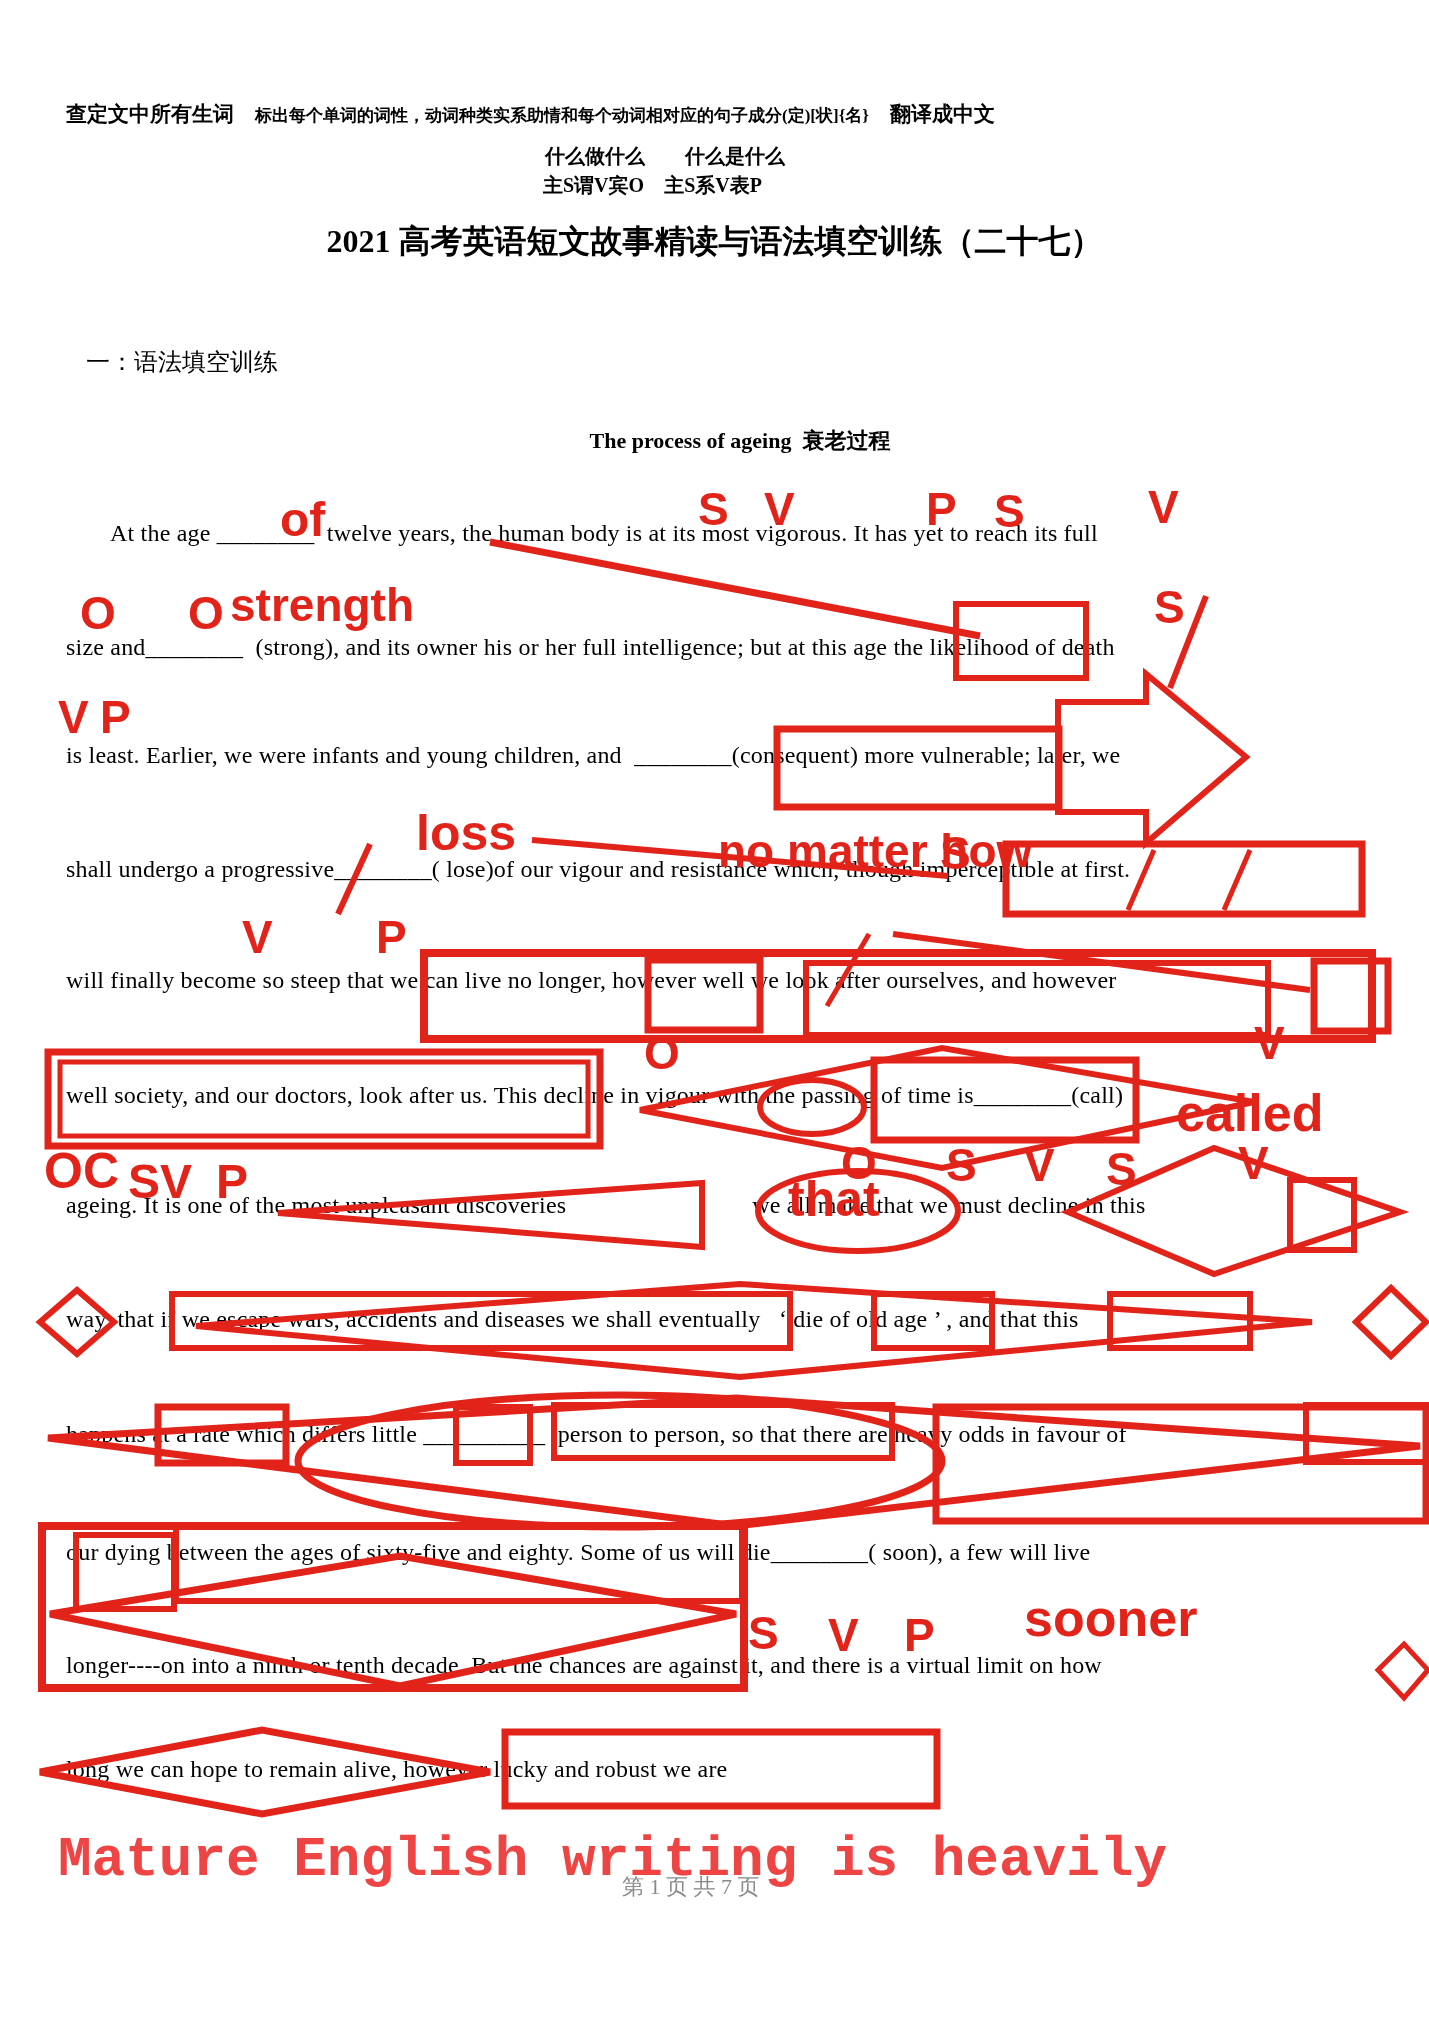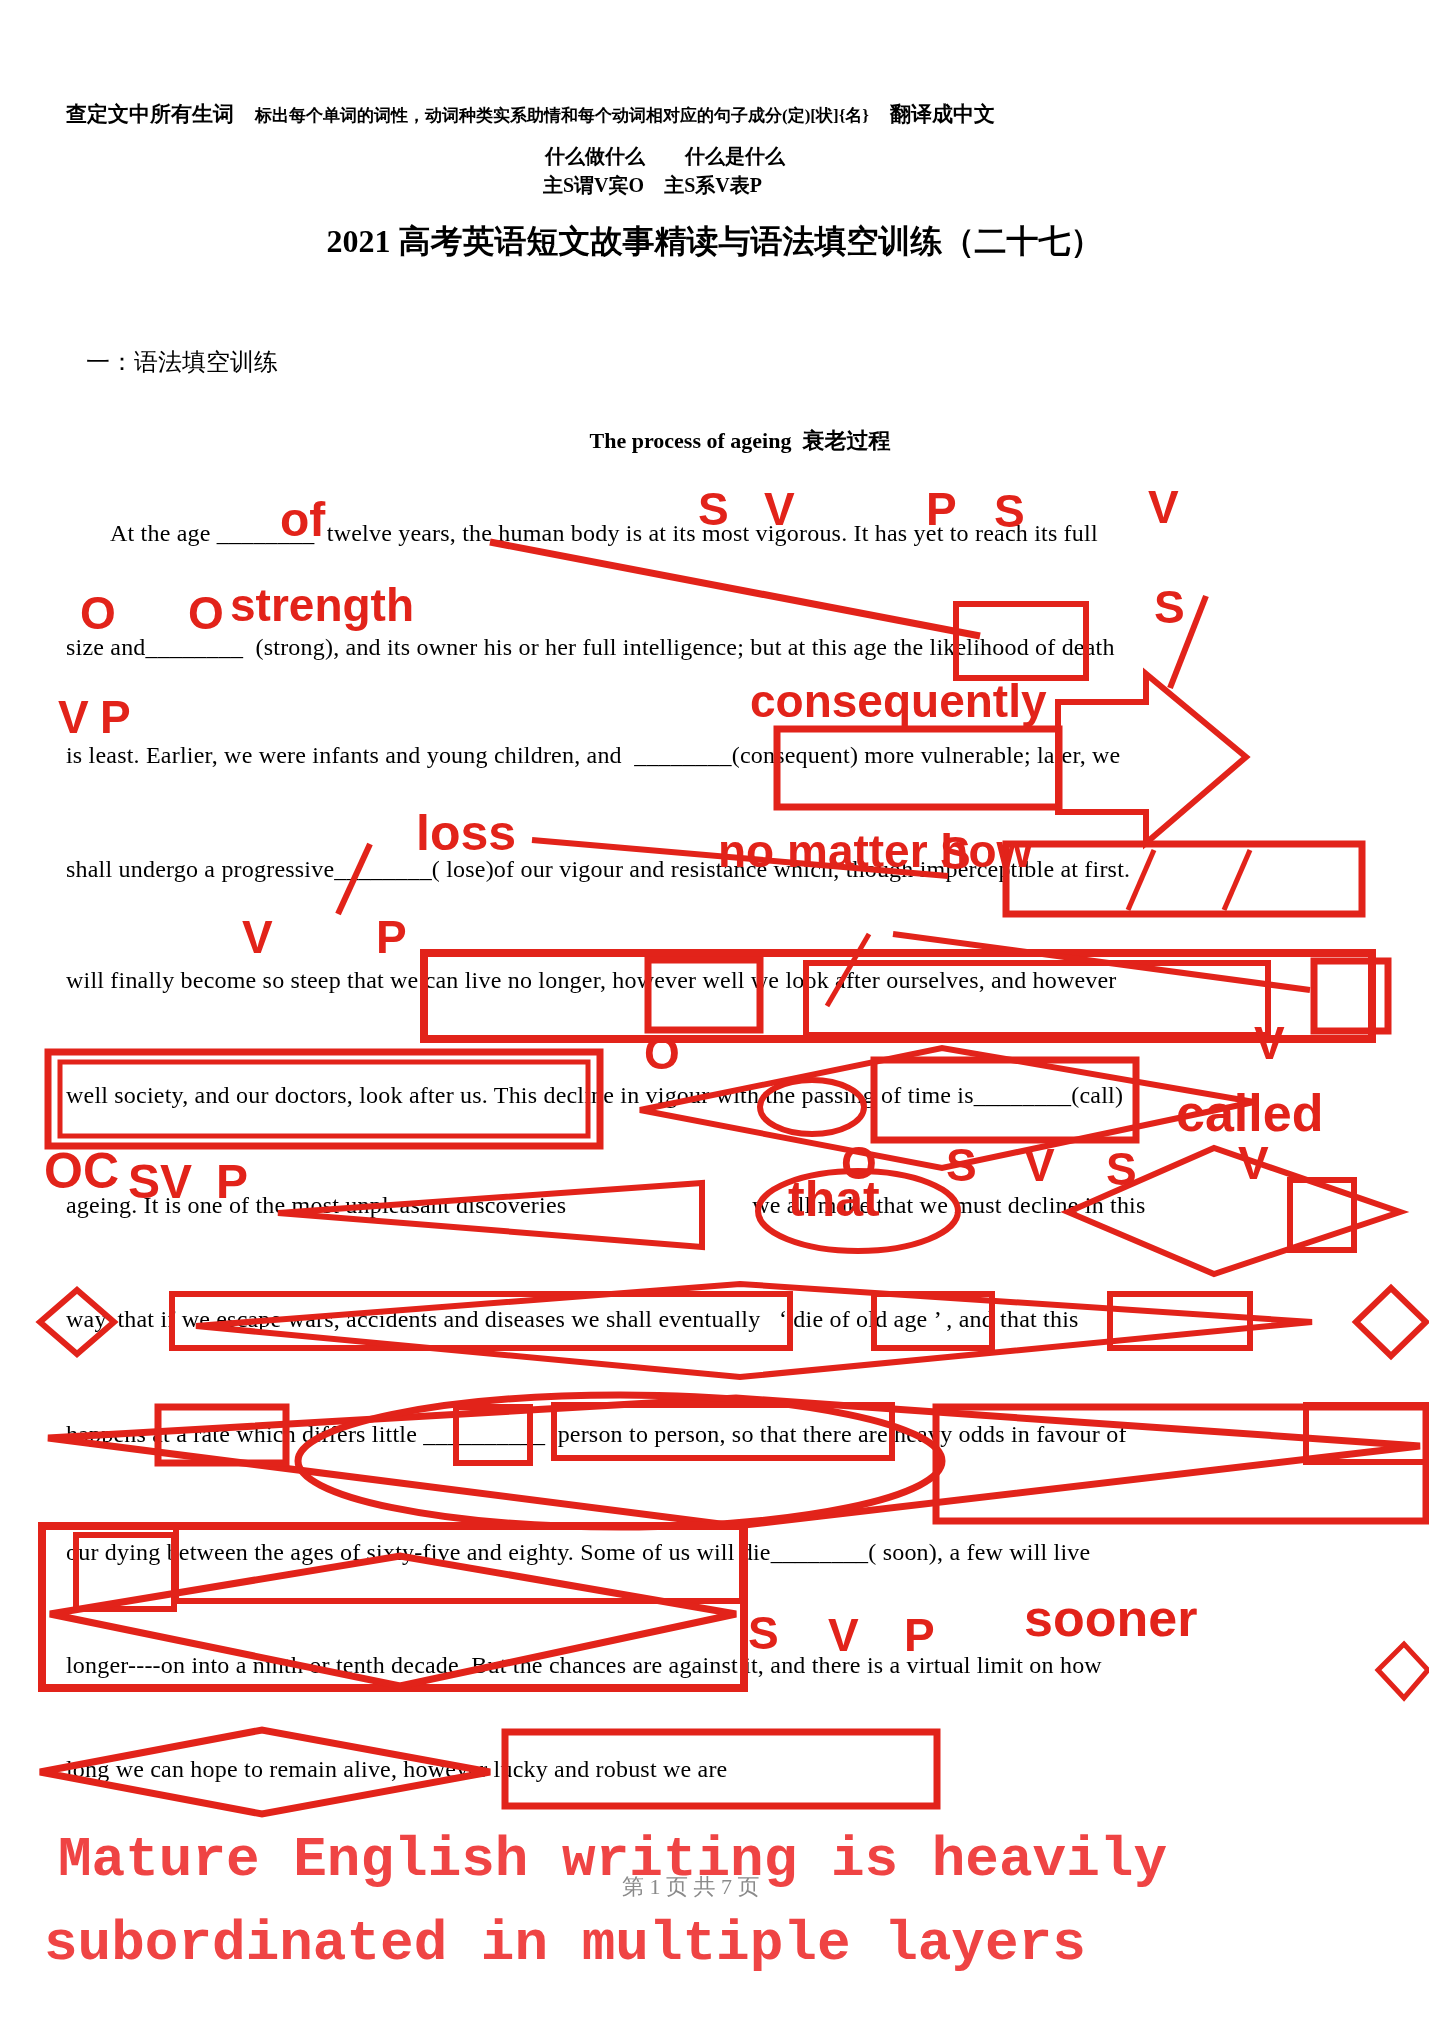--- a/index.html
+++ b/index.html
@@ -95,21 +95,20 @@
     <rect x="76" y="1535" width="98" height="74" stroke-width="6"></rect>
     <rect x="176" y="1527" width="566" height="74" stroke-width="6"></rect>
     <polygon points="50,1614 400,1556 736,1614 400,1686" stroke-width="7"></polygon>
     <polygon points="1378,1670 1404,1644 1428,1670 1404,1698" stroke-width="5"></polygon>
     <polygon points="40,1772 262,1730 490,1772 262,1814" stroke-width="7"></polygon>
     <rect x="505" y="1732" width="432" height="74" stroke-width="7"></rect>
   </svg>
 
   <div class="rans" style="left:280px;top:496px;font-size:48px;">of</div>
   <div class="rans" style="left:230px;top:582px;font-size:46px;">strength</div>
-  <div class="rans" style="left:750px;top:678px;font-size:46px;">consequently</div>
   <div class="rans" style="left:416px;top:808px;font-size:50px;">loss</div>
   <div class="rans" style="left:718px;top:828px;font-size:46px;">no matter how</div>
   <div class="rans" style="left:1176px;top:1058px;font-size:52px;margin-top:29px;">called</div>
   <div class="rans" style="left:788px;top:1174px;font-size:50px;">that</div>
   <div class="rans" style="left:1024px;top:1592px;font-size:52px;">sooner</div>
 
   <div class="rlabel" style="left:698px;top:486px;">S</div>
   <div class="rlabel" style="left:764px;top:486px;">V</div>
   <div class="rlabel" style="left:926px;top:486px;">P</div>
   <div class="rlabel" style="left:994px;top:488px;">S</div>
@@ -132,15 +131,14 @@
   <div class="rlabel" style="left:44px;top:1146px;font-size:50px;">OC</div>
   <div class="rlabel" style="left:128px;top:1158px;font-size:48px;">SV</div>
   <div class="rlabel" style="left:216px;top:1158px;font-size:48px;">P</div>
   <div class="rlabel" style="left:748px;top:1610px;">S</div>
   <div class="rlabel" style="left:828px;top:1612px;">V</div>
   <div class="rlabel" style="left:904px;top:1612px;">P</div>
 
   <div class="footer" style="left:622px;top:1872px;">第 1 页 共 7 页</div>
 
   <div class="bigmono" style="left:58px;top:1828px;">Mature English writing is heavily</div>
-  <div class="bigmono" style="left:44px;top:1912px;">subordinated in multiple layers</div>
 
 </div>
 
 </body></html>

